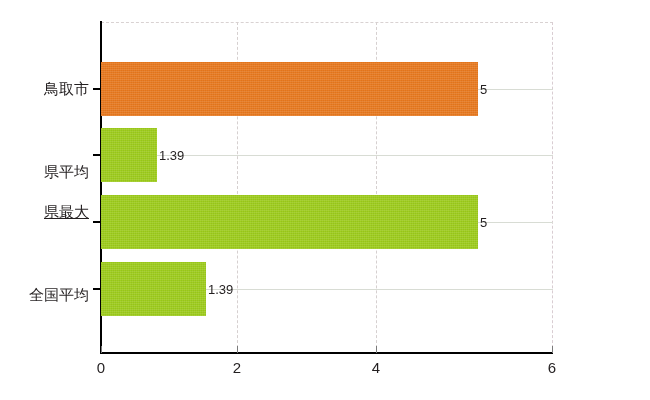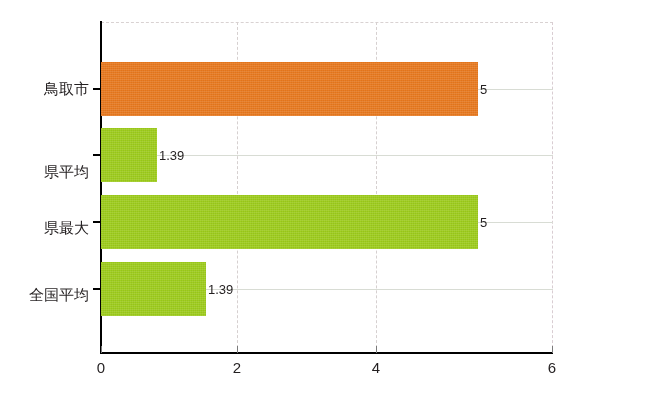--- a/index.html
+++ b/index.html
@@ -138,21 +138,21 @@
   <div class="ytick" style="top:221px;"></div>
   <div class="ytick" style="top:288px;"></div>
 
   <div class="xtick" style="left:101px;"></div>
   <div class="xtick" style="left:237px;"></div>
   <div class="xtick" style="left:376px;"></div>
   <div class="xtick" style="left:552px;"></div>
 
   <div class="ylabel" style="top:81px;">鳥取市</div>
   <div class="ylabel" style="top:164px;">県平均</div>
-  <div class="ylabel" style="top:220px;">県最大</div>
+  <div class="ylabel" style="top:204px;text-decoration:underline;">県最大</div>
   <div class="ylabel" style="top:287px;">全国平均</div>
 
   <div class="bar orange" style="top:62px;  width:377px;"></div>
   <div class="bar green" style="top:128px; width:56px;"></div>
   <div class="bar green" style="top:195px; width:377px;"></div>
   <div class="bar green" style="top:262px; width:105px;"></div>
 
   <div class="bar-value" style="left:480px; top:83px;">5</div>
   <div class="bar-value" style="left:159px; top:149px;">1.39</div>
   <div class="bar-value" style="left:480px; top:216px;">5</div>

